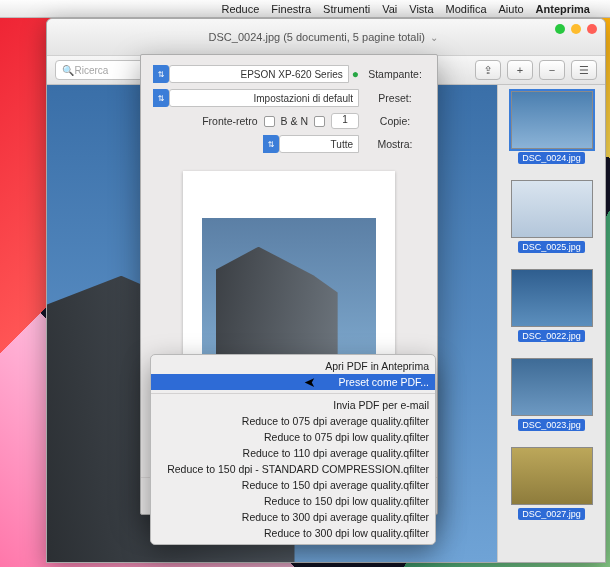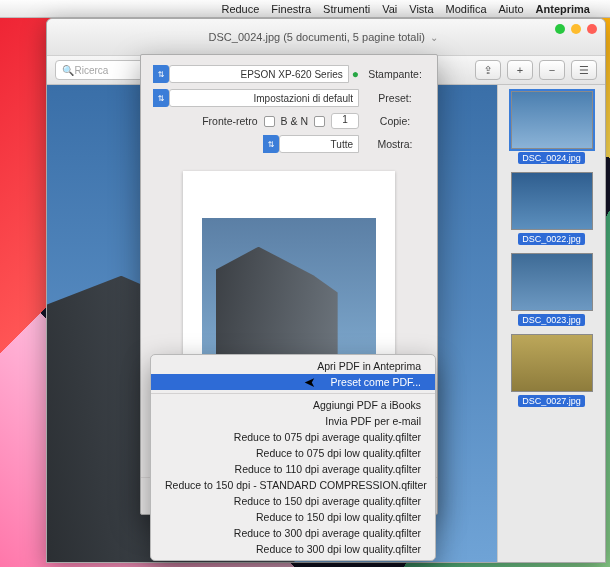--- a/index.html
+++ b/index.html
@@ -24,21 +24,21 @@
 .traffic { position: absolute; right: 8px; top: 5px; display: flex; gap: 6px; flex-direction: row-reverse; }
 .traffic span { width: 10px; height: 10px; border-radius: 50%; display: block; }
 .tl-r { background: #ff5f57; } .tl-y { background: #febc2e; } .tl-g { background: #28c840; }
 .titlebar .chev { margin: 0 5px; color: #8a8a8a; font-size: 10px; }
 
 .toolbar { height: 30px; background: linear-gradient(#f6f6f6,#e4e4e4); border-top: 1px solid #d0d0d0; border-bottom: 1px solid #c3c3c3; display: flex; flex-direction: row-reverse; align-items: center; padding: 0 8px; gap: 6px; }
 .tbbtn { height: 20px; min-width: 26px; border: 1px solid #b8b8b8; border-radius: 4px; background: linear-gradient(#fff,#eaeaea); display: flex; align-items: center; justify-content: center; font-size: 11px; color: #555; }
 .search { flex: 0 0 130px; height: 20px; border: 1px solid #c2c2c2; border-radius: 4px; background: #fff; display: flex; align-items: center; padding: 0 6px; font-size: 10px; color: #a5a5a5; }
 
 .content { flex: 1; display: flex; flex-direction: row-reverse; overflow: hidden; }
-.thumbs { width: 108px; background: #e9e9e9; border-left: 1px solid #c8c8c8; overflow: hidden; padding: 6px 6px; display: flex; flex-direction: column; gap: 8px; }
+.thumbs { width: 108px; background: #e9e9e9; border-left: 1px solid #c8c8c8; overflow: hidden; padding: 6px 6px; display: flex; flex-direction: column; gap: 16px; }
 .thumb { display: flex; flex-direction: column; align-items: center; gap: 3px; }
 .thumb-img { width: 82px; height: 58px; border: 1px solid #8a8a8a; background: #6a8fb5; position: relative; overflow: hidden; }
 .sel .thumb-img { outline: 2px solid #3b7dd8; }
 .thumb-label { font-size: 9px; background: #2e6bd6; color: #fff; padding: 1px 4px; border-radius: 2px; max-width: 84px; overflow: hidden; white-space: nowrap; }
 
 .canvas { flex: 1; background: #707070; position: relative; overflow: hidden; }
 .canvas-img { position: absolute; inset: 0; background: linear-gradient(#3a6fa8,#6fa3d6); }
 .canvas-img::after { content: ""; position: absolute; left: 0; bottom: 0; width: 55%; height: 60%; background: linear-gradient(80deg,#2b2f33,#555d66); clip-path: polygon(0 100%,0 10%,30% 0,70% 15%,100% 30%,100% 100%); }
 
 
@@ -63,21 +63,21 @@
 .push { flex: 1; }
 .btn { height: 20px; padding: 0 10px; border: 1px solid #b8b8b8; border-radius: 4px; background: linear-gradient(#fff,#e6e6e6); font-size: 11px; display: flex; align-items: center; }
 .btn.primary { background: linear-gradient(#5a9ef0,#2d6fd0); color: #fff; border-color: #245cad; }
 .help { width: 18px; height: 18px; border-radius: 50%; border: 1px solid #b8b8b8; background: linear-gradient(#fff,#e8e8e8); text-align: center; font-size: 11px; color: #444; line-height: 16px; }
 .pdfdd { display: flex; flex-direction: row-reverse; align-items: center; gap: 0; }
 .pdfdd .lab { height: 20px; padding: 0 8px; border: 1px solid #b8b8b8; background: linear-gradient(#fff,#eaeaea); border-radius: 4px 0 0 4px; font-size: 11px; display: flex; align-items: center; }
 .pdfdd .knob2 { width: 16px; height: 20px; background: #3b7dd8; border-radius: 0 4px 4px 0; color: #fff; font-size: 8px; display: flex; align-items: center; justify-content: center; }
 
 
 .popup { position: absolute; top: 354px; left: 150px; width: 286px; background: #efeeee; border: 1px solid #b8b8b8; border-radius: 5px; box-shadow: 0 10px 28px rgba(0,0,0,.4); padding: 3px 0; font-size: 10.5px; color: #222; }
-.popup .mi { padding: 2px 14px; text-align: right; white-space: nowrap; overflow: hidden; }
+.popup .mi { padding: 2px 6px; text-align: right; white-space: nowrap; overflow: hidden; }
 .popup .mi.sel { background: #2e6bd6; color: #fff; }
 .popup hr { border: none; border-top: 1px solid #d3d1d1; margin: 3px 0; }
 
 
 .th-a { background: linear-gradient(#4b7fb0,#8bb3d7); }
 .th-b { background: linear-gradient(#d9e4ef,#b3c6da); }
 .th-c { background: linear-gradient(#2f5e8f,#5c8fbd); }
 .th-d { background: linear-gradient(#3e6b96,#6d99c2); }
 .th-e { background: linear-gradient(#bca75a,#8e7c3c); }
 .cursor { position: absolute; top: 374px; left: 304px; font-size: 14px; color: #000; transform: scaleX(-1); pointer-events:none; }
@@ -125,20 +125,24 @@
     </div>
   </div>
 
   <div class="content">
     <div class="thumbs">
       <div class="thumb sel">
         <div class="thumb-img th-a"></div>
         <div class="thumb-label">DSC_0024.jpg</div>
       </div>
       <div class="thumb">
+        <div class="thumb-img th-b"></div>
+        <div class="thumb-label">DSC_0025.jpg</div>
+      </div>
+      <div class="thumb">
         <div class="thumb-img th-c"></div>
         <div class="thumb-label">DSC_0022.jpg</div>
       </div>
       <div class="thumb">
         <div class="thumb-img th-d"></div>
         <div class="thumb-label">DSC_0023.jpg</div>
       </div>
       <div class="thumb">
         <div class="thumb-img th-e"></div>
         <div class="thumb-label">DSC_0027.jpg</div>
@@ -205,21 +209,20 @@
     <div class="push"></div>
     <div class="btn">Annulla</div>
     <div class="btn primary">Stampa</div>
   </div>
 </div>
 
 <div class="popup" id="pdf-popup">
     <div class="mi">Apri PDF in Anteprima</div>
     <div class="mi sel">Preset come PDF...</div>
     <hr>
-    <div class="mi">Aggiungi PDF a iBooks</div>
     <div class="mi">Invia PDF per e-mail</div>
     <div class="mi">Reduce to 075 dpi average quality.qfilter</div>
     <div class="mi">Reduce to 075 dpi low quality.qfilter</div>
     <div class="mi">Reduce to 110 dpi average quality.qfilter</div>
     <div class="mi">Reduce to 150 dpi - STANDARD COMPRESSION.qfilter</div>
     <div class="mi">Reduce to 150 dpi average quality.qfilter</div>
     <div class="mi">Reduce to 150 dpi low quality.qfilter</div>
     <div class="mi">Reduce to 300 dpi average quality.qfilter</div>
     <div class="mi">Reduce to 300 dpi low quality.qfilter</div>
   </div>

